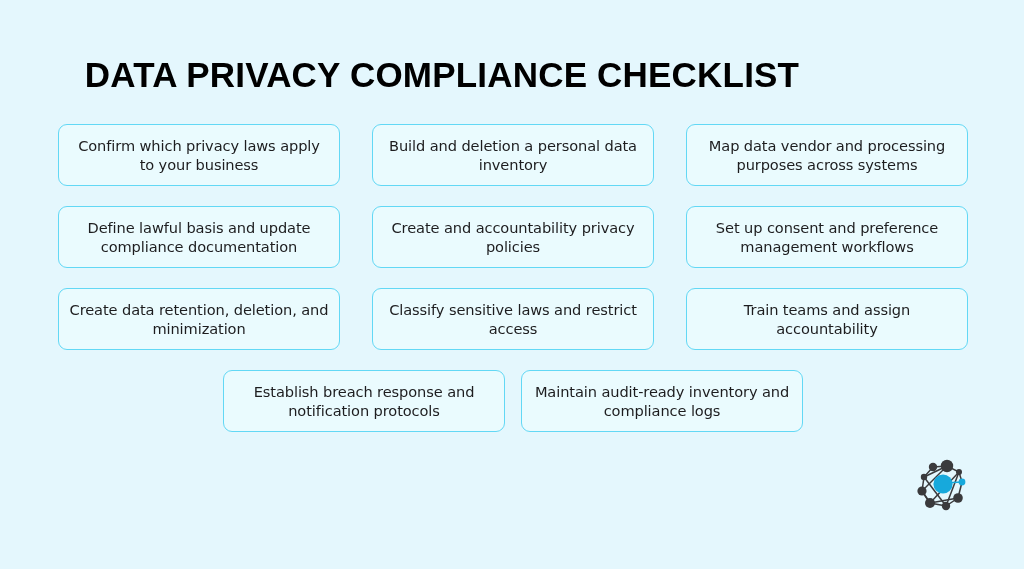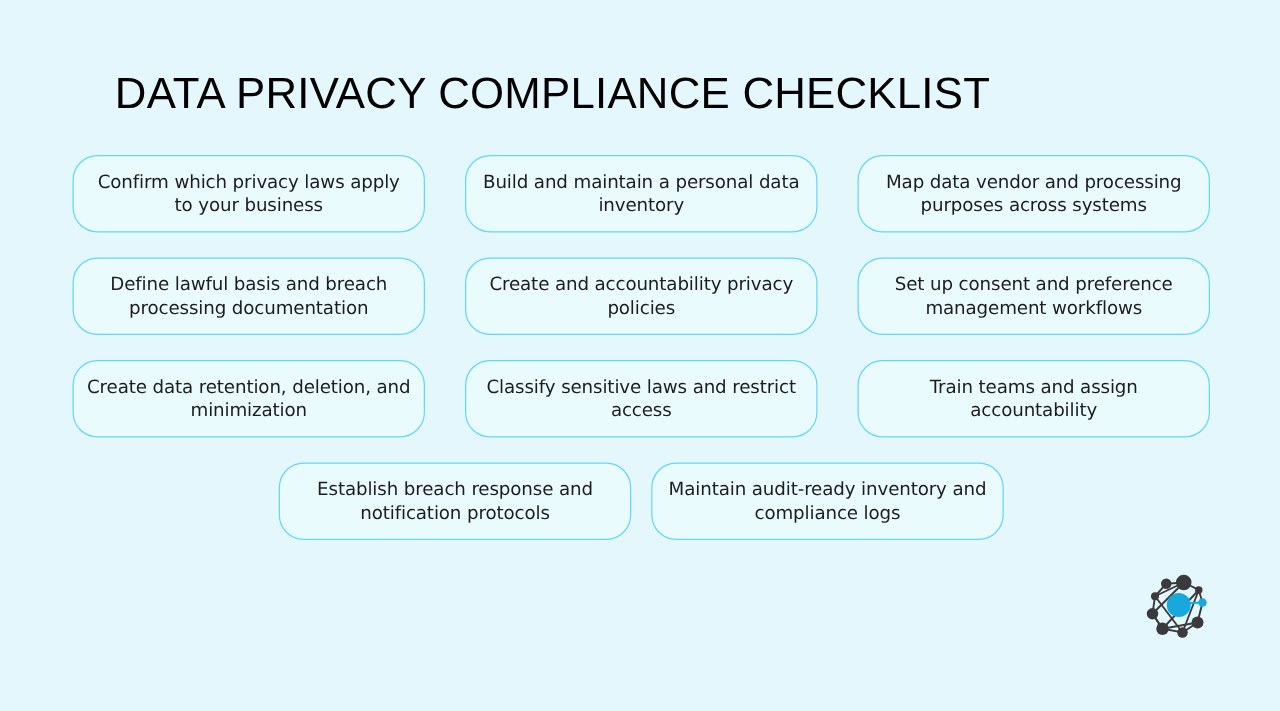--- a/index.html
+++ b/index.html
@@ -20,21 +20,21 @@
     background: #e4f7fd;
     box-sizing: border-box;
   }
   #page-title {
     position: absolute;
     top: 52px;
     left: 0;
     width: 884px;
     text-align: center;
     font-family: "Liberation Sans", sans-serif;
-    font-weight: normal;
+    font-weight: bold;
     font-size: 35px;
     letter-spacing: 0.2px;
     color: #000000;
     line-height: 46px;
     white-space: nowrap;
   }
   .grid {
     position: absolute;
     top: 124px;
     left: 58px;
@@ -48,21 +48,21 @@
   }
   .row.centered {
     justify-content: center;
     gap: 16px;
   }
   .card {
     box-sizing: border-box;
     width: 282px;
     height: 62px;
     border: 1.6px solid #62d8f5;
-    border-radius: 20px;
+    border-radius: 9px;
     background: #eafbfe;
     display: flex;
     align-items: center;
     justify-content: center;
     padding: 4px 10px;
   }
   .card-label {
     font-family: "DejaVu Sans", sans-serif;
     font-size: 14.6px;
     line-height: 19px;
@@ -85,30 +85,30 @@
 
   <div id="page-title">DATA PRIVACY COMPLIANCE CHECKLIST</div>
 
   <div class="grid">
 
     <div class="row">
       <div class="card">
         <span class="card-label">Confirm which privacy laws apply to your business</span>
       </div>
       <div class="card">
-        <span class="card-label">Build and maintain a personal data inventory</span>
+        <span class="card-label">Build and deletion a personal data inventory</span>
       </div>
       <div class="card">
         <span class="card-label">Map data vendor and processing purposes across systems</span>
       </div>
     </div>
 
     <div class="row">
       <div class="card">
-        <span class="card-label">Define lawful basis and breach processing documentation</span>
+        <span class="card-label">Define lawful basis and update compliance documentation</span>
       </div>
       <div class="card">
         <span class="card-label">Create and accountability privacy policies</span>
       </div>
       <div class="card">
         <span class="card-label">Set up consent and preference management workflows</span>
       </div>
     </div>
 
 

